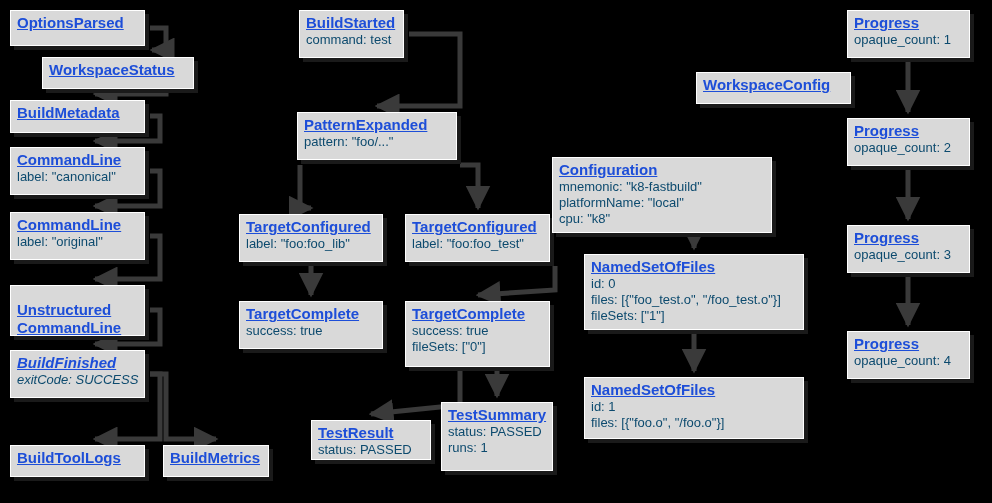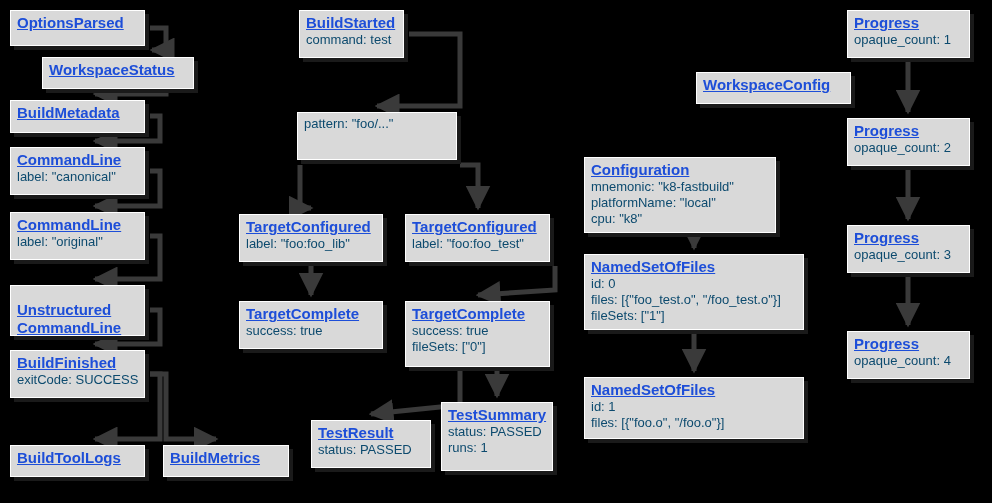--- a/index.html
+++ b/index.html
@@ -104,67 +104,68 @@
         <span class="title">CommandLine</span>
         <span class="attr">label: "canonical"</span>
       </div>
       <div class="node" style="left: 10px; top: 212px; width: 135px; height: 48px;">
         <span class="title">CommandLine</span>
         <span class="attr">label: "original"</span>
       </div>
       <div class="node" style="left: 10px; top: 285px; width: 135px; height: 51px;">
         <span class="title wrap">Unstructured CommandLine</span>
       </div>
-      <div class="node" style="left: 10px; top: 350px; width: 135px; height: 48px;">
+      <div class="node" style="left: 10px; top: 350px; width: 135px; height: 48px; font-style: italic;">
         <span class="title">BuildFinished</span>
         <span class="attr">exitCode: SUCCESS</span>
       </div>
       <div class="node" style="left: 10px; top: 445px; width: 135px; height: 32px;">
         <span class="title">BuildToolLogs</span>
       </div>
-      <div class="node" style="left: 163px; top: 445px; width: 126px; height: 32px;">
+      <div class="node" style="left: 163px; top: 445px; width: 106px; height: 32px;">
         <span class="title">BuildMetrics</span>
       </div>
       <div class="node" style="left: 299px; top: 10px; width: 105px; height: 48px;">
         <span class="title">BuildStarted</span>
         <span class="attr">command: test</span>
       </div>
       <div class="node" style="left: 297px; top: 112px; width: 160px; height: 48px;">
+        <span class="title">PatternExpanded</span>
         <span class="attr">pattern: "foo/..."</span>
       </div>
       <div class="node" style="left: 239px; top: 214px; width: 144px; height: 48px;">
         <span class="title">TargetConfigured</span>
         <span class="attr">label: "foo:foo_lib"</span>
       </div>
       <div class="node" style="left: 405px; top: 214px; width: 145px; height: 48px;">
         <span class="title">TargetConfigured</span>
         <span class="attr">label: "foo:foo_test"</span>
       </div>
       <div class="node" style="left: 239px; top: 301px; width: 144px; height: 48px;">
         <span class="title">TargetComplete</span>
         <span class="attr">success: true</span>
       </div>
       <div class="node" style="left: 405px; top: 301px; width: 145px; height: 66px;">
         <span class="title">TargetComplete</span>
         <span class="attr">success: true</span>
         <span class="attr">fileSets: ["0"]</span>
       </div>
-      <div class="node" style="left: 311px; top: 420px; width: 120px; height: 48px;">
+      <div class="node" style="left: 311px; top: 420px; width: 120px; height: 40px;">
         <span class="title">TestResult</span>
         <span class="attr">status: PASSED</span>
       </div>
       <div class="node" style="left: 441px; top: 402px; width: 112px; height: 69px;">
         <span class="title">TestSummary</span>
         <span class="attr">status: PASSED</span>
         <span class="attr">runs: 1</span>
       </div>
       <div class="node" style="left: 648px; top: 72px; width: 155px; height: 32px; margin-left: 48px;">
         <span class="title">WorkspaceConfig</span>
       </div>
-      <div class="node" style="left: 584px; top: 157px; width: 192px; height: 76px;">
+      <div class="node" style="left: 552px; top: 157px; width: 220px; height: 76px;">
         <span class="title">Configuration</span>
         <span class="attr">mnemonic: "k8-fastbuild"</span>
         <span class="attr">platformName: "local"</span>
         <span class="attr">cpu: "k8"</span>
       </div>
       <div class="node" style="left: 584px; top: 254px; width: 220px; height: 76px;">
         <span class="title">NamedSetOfFiles</span>
         <span class="attr">id: 0</span>
         <span class="attr">files: [{"foo_test.o", "/foo_test.o"}]</span>
         <span class="attr">fileSets: ["1"]</span>

